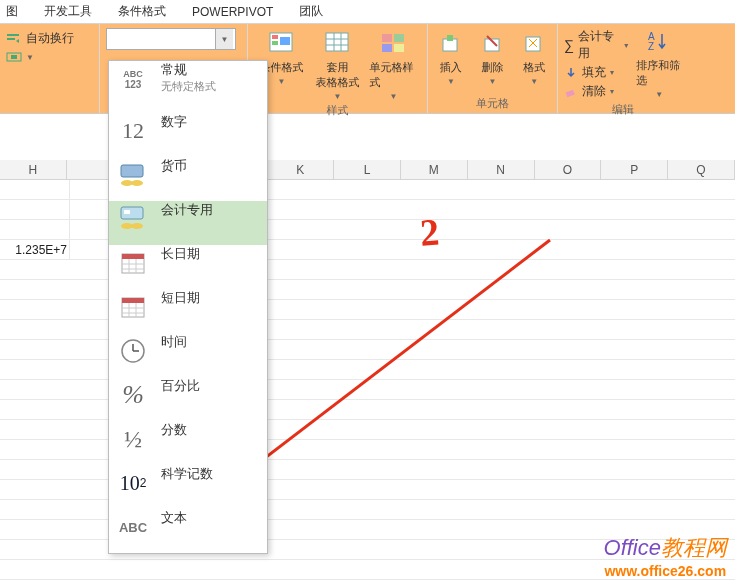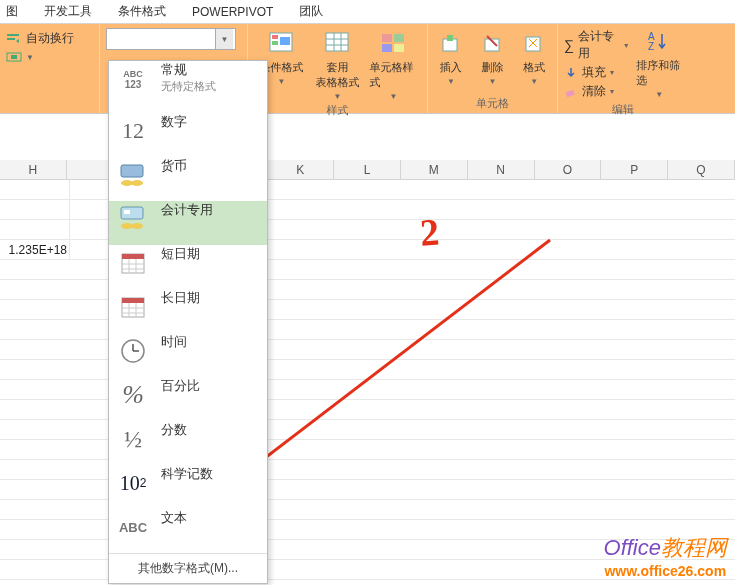--- a/index.html
+++ b/index.html
@@ -246,21 +246,21 @@
     <div class="row">
         <div class="cell"></div>
       </div>
     <div class="row">
         <div class="cell"></div>
       </div>
     <div class="row">
         <div class="cell"></div>
       </div>
     <div class="row">
-        <div class="cell">1.235E+18</div>
+        <div class="cell">1.235E+7</div>
       </div>
     <div class="row"></div>
       <div class="row"></div>
       <div class="row"></div>
       <div class="row"></div>
     <div class="row"></div>
       <div class="row"></div>
       <div class="row"></div>
       <div class="row"></div>
     <div class="row"></div>
@@ -314,34 +314,34 @@
     <div class="dd-icon">
         <svg width="28" height="26">
           <rect x="3" y="4" width="22" height="19" fill="#fff" stroke="#aaa"></rect>
           <rect x="3" y="4" width="22" height="5" fill="#c55"></rect>
           <line x1="3" y1="14" x2="25" y2="14" stroke="#ccc"></line>
           <line x1="3" y1="19" x2="25" y2="19" stroke="#ccc"></line>
           <line x1="10" y1="9" x2="10" y2="23" stroke="#ccc"></line>
           <line x1="17" y1="9" x2="17" y2="23" stroke="#ccc"></line>
         </svg>
       </div>
-    <div class="dd-text">短日期</div>
+    <div class="dd-text">长日期</div>
   </div>
   <div class="dd-item">
     <div class="dd-icon">
         <svg width="28" height="26">
           <rect x="3" y="4" width="22" height="19" fill="#fff" stroke="#aaa"></rect>
           <rect x="3" y="4" width="22" height="5" fill="#c55"></rect>
           <line x1="3" y1="14" x2="25" y2="14" stroke="#ccc"></line>
           <line x1="3" y1="19" x2="25" y2="19" stroke="#ccc"></line>
           <line x1="10" y1="9" x2="10" y2="23" stroke="#ccc"></line>
           <line x1="17" y1="9" x2="17" y2="23" stroke="#ccc"></line>
         </svg>
       </div>
-    <div class="dd-text">长日期</div>
+    <div class="dd-text">短日期</div>
   </div>
   <div class="dd-item">
     <div class="dd-icon">
         <svg width="28" height="28">
           <circle cx="14" cy="14" r="11" fill="#fff" stroke="#888" stroke-width="1.5"></circle>
           <line x1="14" y1="14" x2="14" y2="7" stroke="#555" stroke-width="1.5"></line>
           <line x1="14" y1="14" x2="20" y2="14" stroke="#555" stroke-width="1.5"></line>
         </svg>
       </div>
     <div class="dd-text">时间</div>
@@ -355,21 +355,20 @@
     <div class="dd-text">分数</div>
   </div>
   <div class="dd-item">
     <div class="dd-icon" style="font-size:20px;font-family:serif;color:#0f172a">10<sup style="font-size:12px">2</sup></div>
     <div class="dd-text">科学记数</div>
   </div>
   <div class="dd-item">
     <div class="dd-icon" style="font-size:13px;font-weight:bold;color:#777">ABC</div>
     <div class="dd-text">文本</div>
   </div>
-  <div class="dd-foot">其他数字格式(M)...</div>
 </div>
 
 <div class="anno-2">2</div>
 <div class="anno-1">1</div>
 <svg class="arrow" width="380" height="300">
   <line x1="360" y1="10" x2="20" y2="270" stroke="#e53019" stroke-width="3"></line>
   <polygon points="20,270 36,252 30,272 44,268" fill="#e53019"></polygon>
 </svg>
 
 <div class="wm">

